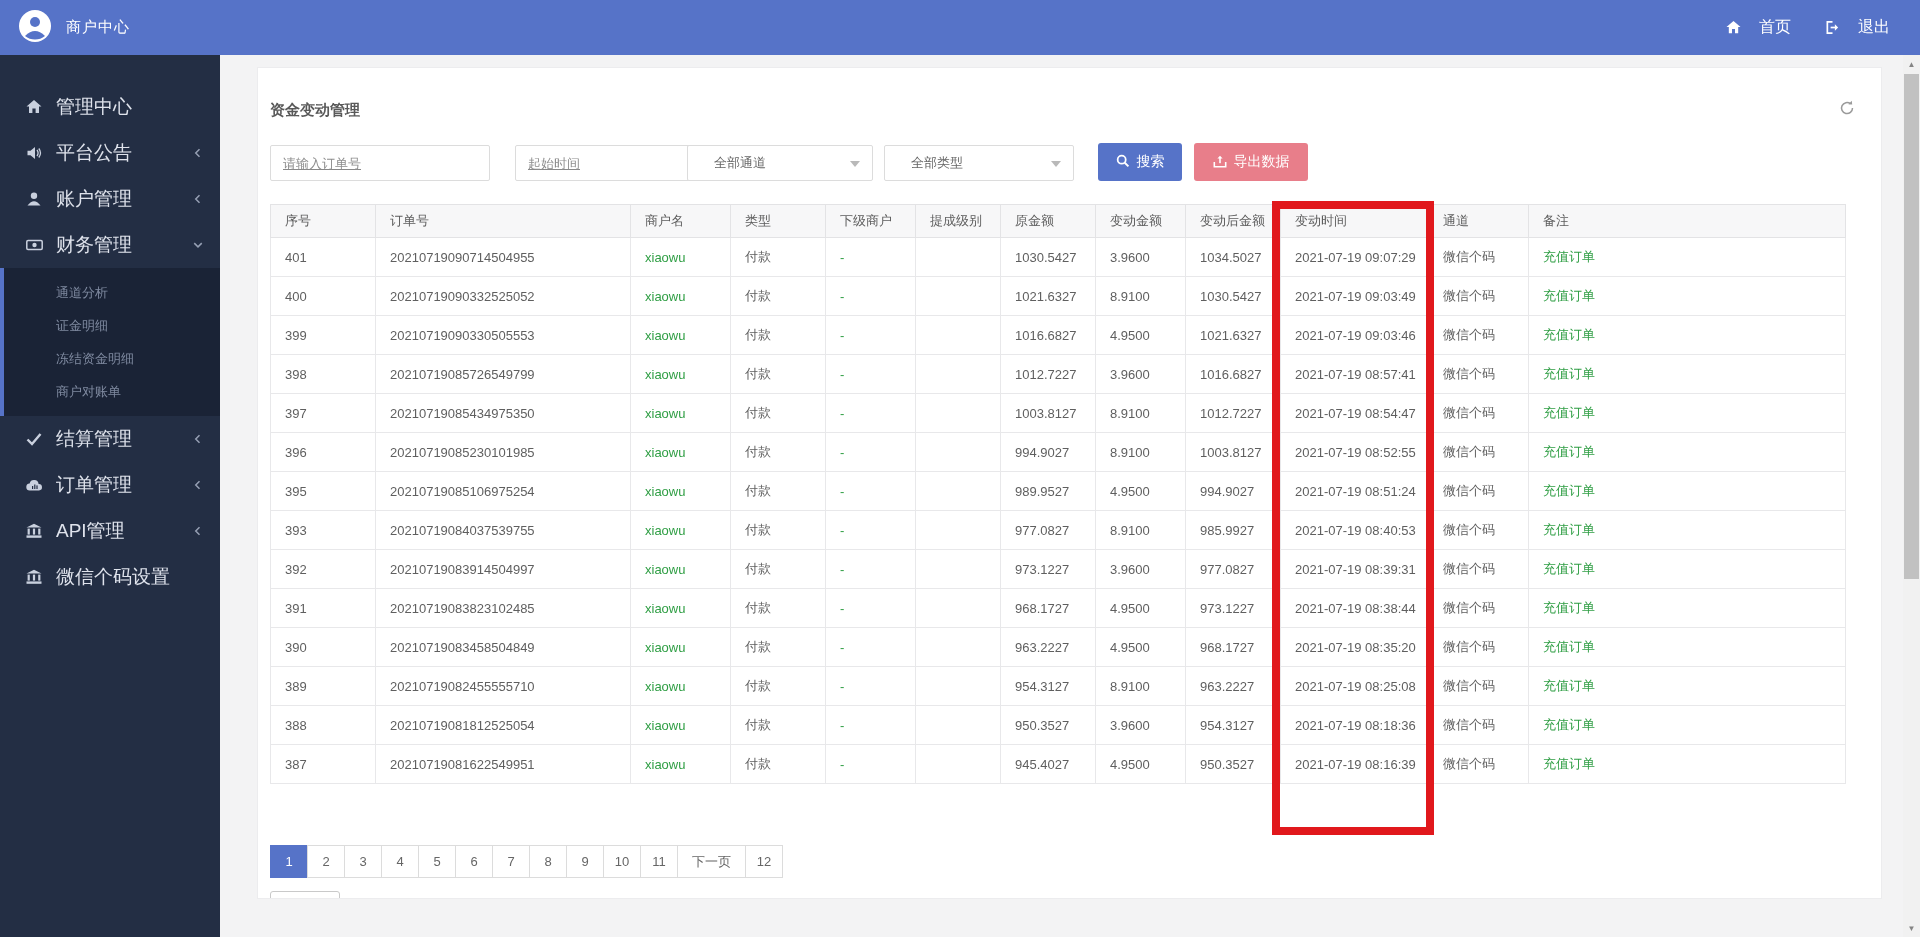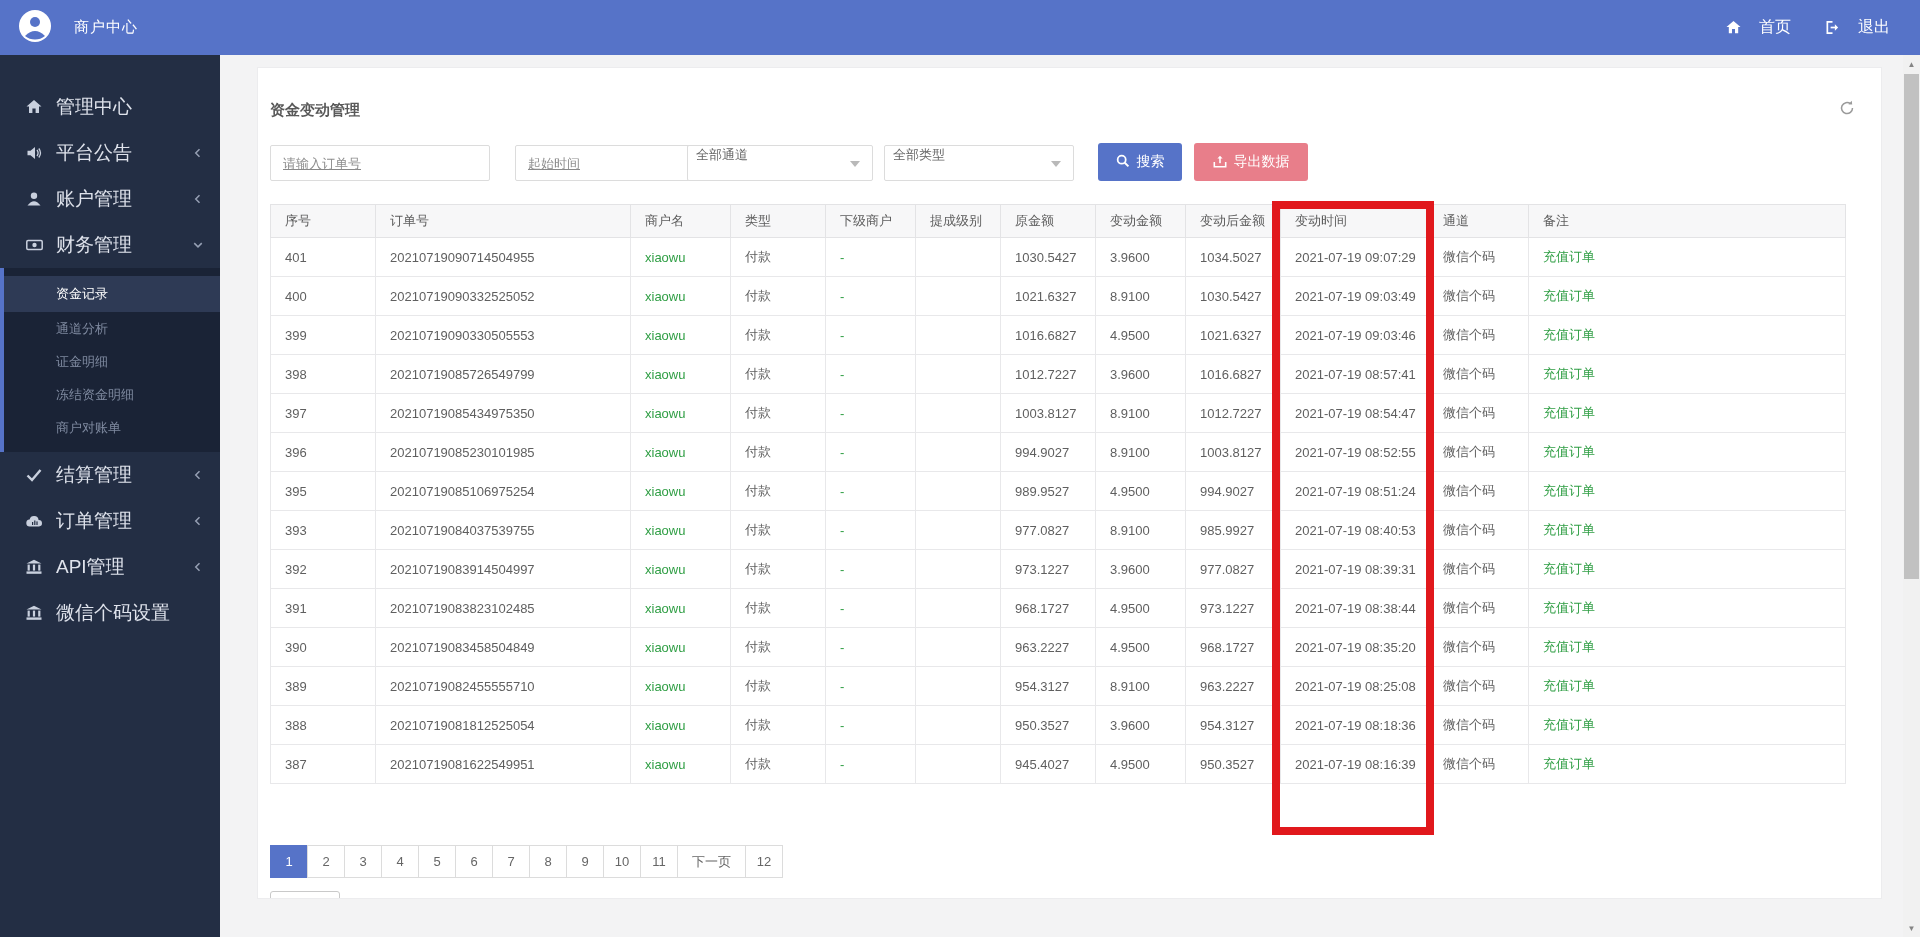--- a/index.html
+++ b/index.html
@@ -7,21 +7,21 @@
     --sidebar:#232e44; --submenu:#1a2336; --active-row:#2e3a55;
     --bg:#f3f3f4; --border:#e3e3e5; --th-bg:#f7f7f8; --cell:#5f5f5f;
   }
   *{margin:0;padding:0;box-sizing:border-box;}
   html,body{width:1920px;height:937px;overflow:hidden;}
   body{font-family:"Liberation Sans","DejaVu Sans",sans-serif;background:#fff;}
   #app{position:relative;width:1920px;height:937px;overflow:hidden;background:var(--bg);}
 
   
   .topbar{position:absolute;left:0;top:0;width:1920px;height:55px;background:var(--blue);display:flex;align-items:center;z-index:30;}
-  .brand{display:flex;align-items:center;gap:22px;padding-left:18px;cursor:pointer;}
+  .brand{display:flex;align-items:center;gap:14px;padding-left:18px;cursor:pointer;}
   .brand-name{color:#fff;font-size:15px;letter-spacing:1px;}
   .topbar-links{position:absolute;right:30px;top:0;height:55px;display:flex;align-items:center;gap:34px;}
   .top-link{display:flex;align-items:center;gap:18px;color:#fff;font-size:16px;cursor:pointer;}
   .top-link svg{display:block;}
 
   
   .sidebar{position:absolute;left:0;top:55px;width:220px;height:882px;background:var(--sidebar);z-index:20;}
   .nav{list-style:none;padding-top:29px;}
   .nav--bottom{padding-top:0;}
   .nav-item{position:relative;height:46px;display:flex;align-items:center;color:#dfe3ec;font-size:19px;cursor:pointer;}
@@ -36,21 +36,21 @@
   .main-bg{position:absolute;left:220px;top:55px;width:1683px;height:882px;background:var(--bg);}
   .card{position:absolute;left:258px;top:68px;width:1623px;height:830px;background:#fff;overflow:hidden;box-shadow:0 0 0 1px #ececee;}
   .page-title{position:absolute;left:12px;top:33px;font-size:15px;color:#595959;}
   .refresh{position:absolute;right:26px;top:32px;color:#9a9a9a;cursor:pointer;}
 
   
   .filters{position:absolute;left:12px;top:75px;height:40px;}
   .f-input,.f-select{position:absolute;top:2px;height:36px;border:1px solid #dcdcdc;border-radius:2px;background:#fff;font-size:13px;color:#888;}
   .f-input{padding-left:12px;outline:none;text-decoration:underline;}
   .f-input::placeholder{color:#8d8d8d;}
-  .f-select{display:flex;align-items:flex-start;padding-left:8px;color:#666;cursor:pointer;}
+  .f-select{display:flex;align-items:center;padding-left:26px;color:#666;cursor:pointer;}
   .f-caret{position:absolute;right:12px;top:15px;width:0;height:0;border-left:5px solid transparent;border-right:5px solid transparent;border-top:6px solid #b9b9b9;}
   .btn{position:absolute;top:0;height:38px;border:none;border-radius:3px;color:#fff;font-size:14px;display:flex;align-items:center;justify-content:center;gap:7px;cursor:pointer;}
   .btn-search{left:828px;width:84px;background:var(--blue);}
   .btn-export{left:924px;width:114px;background:var(--pink);}
 
   
   .grid{position:absolute;left:12px;top:136px;width:1575px;border-collapse:collapse;table-layout:fixed;}
   .grid th{height:33px;background:var(--th-bg);border:1px solid var(--border);font-weight:normal;font-size:13px;color:#5c5c5c;text-align:left;padding-left:14px;}
   .grid td{height:39px;border:1px solid #e8e8ea;font-size:13px;color:var(--cell);padding-left:14px;background:#fff;white-space:nowrap;overflow:hidden;}
   .grid td.green{color:var(--green);}
@@ -161,21 +161,20 @@
           </span>
           <span class="nav-label">财务管理</span>
           <span class="nav-caret">
             <svg width="12" height="12" viewBox="0 0 16 16">
               <polyline points="3,5.5 8,10.5 13,5.5" fill="none" stroke="currentColor" stroke-width="2"></polyline>
             </svg>
           </span>
         </li>
       </ul>
     <ul class="submenu" id="nav-sub">
-        <li class="submenu-item active">资金记录</li>
         <li class="submenu-item">通道分析</li>
         <li class="submenu-item">证金明细</li>
         <li class="submenu-item">冻结资金明细</li>
         <li class="submenu-item">商户对账单</li>
       </ul>
     <ul class="nav nav--bottom" id="nav-bottom">
         <li class="nav-item">
           <span class="nav-icon">
             <svg width="16" height="16" viewBox="0 0 16 16">
               <path d="M1.5 8.5 L6 13 L14.5 3" fill="none" stroke="currentColor" stroke-width="2.4"></path>

